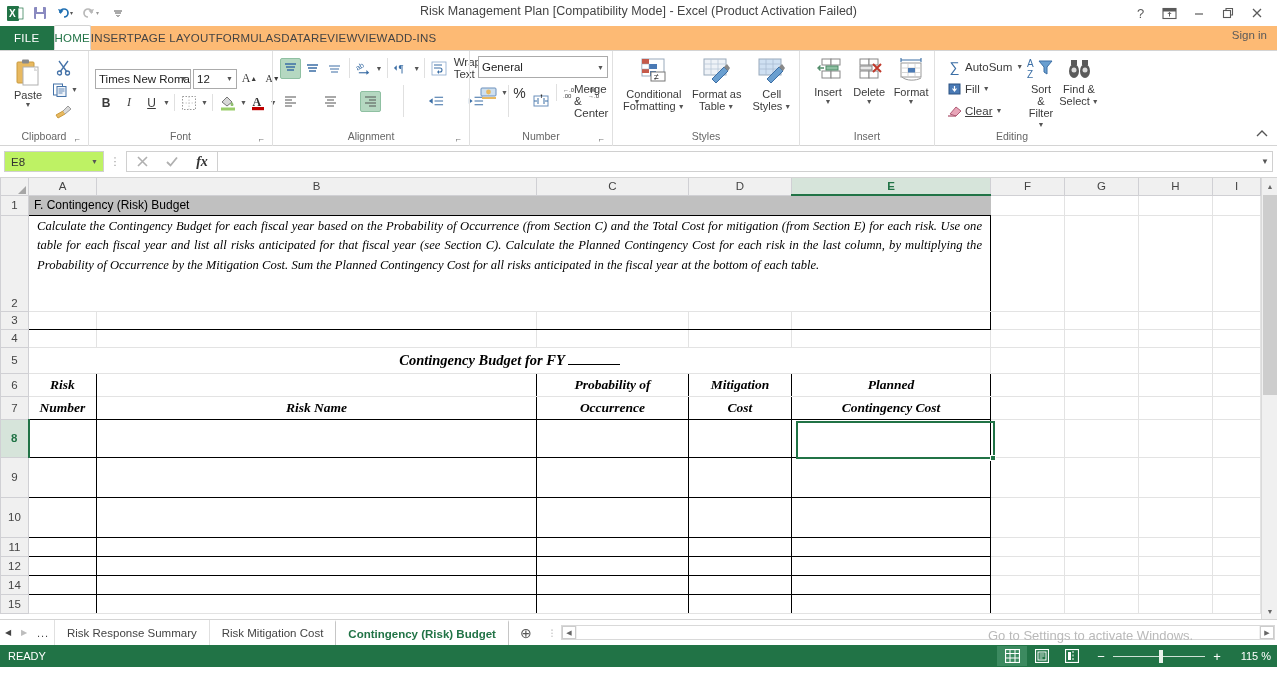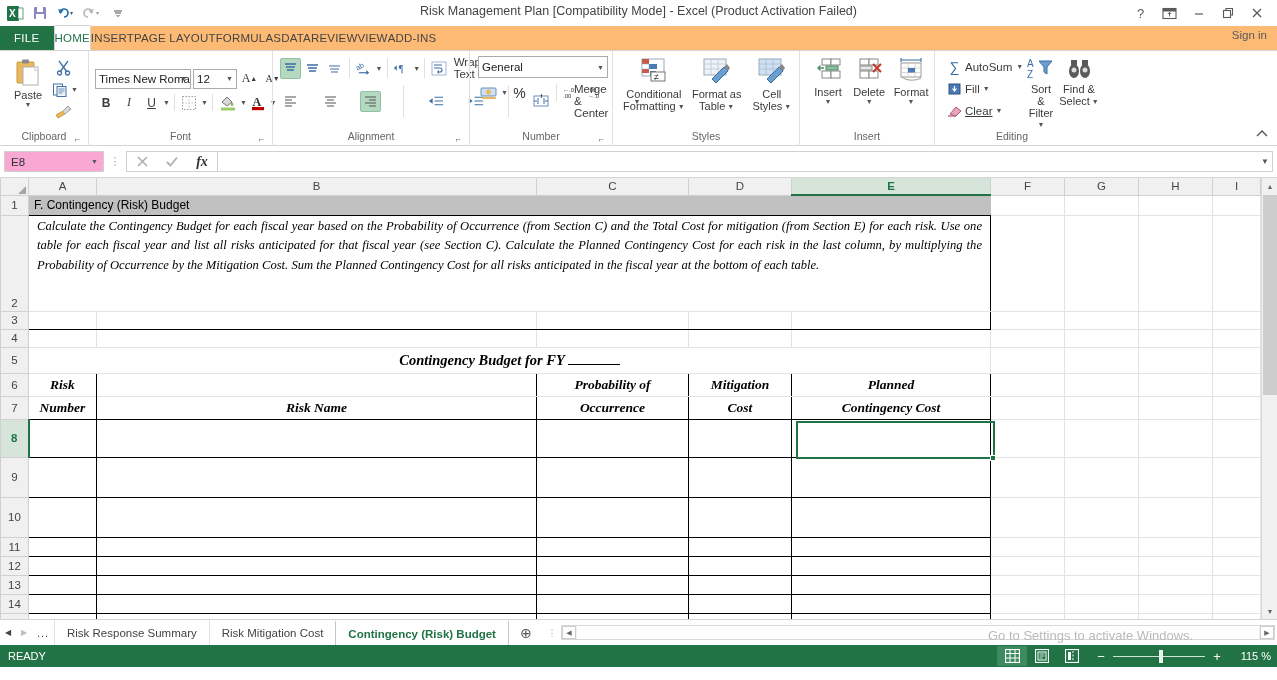--- a/index.html
+++ b/index.html
@@ -98,21 +98,21 @@
   .combo .cd { position:absolute; right:3px; font-size:7px; color:#555; }
 
   .sep-v { width:1px; background:#e0e0e0; align-self:stretch; margin:2px 3px; }
 
   
   .fbar {
     height:32px; display:flex; align-items:center; background:#fff; padding:0 4px;
     border-bottom:1px solid #d4d4d4;
   }
   .namebox {
-    width:100px; height:21px; border:1px solid #d0d0d0; background:#f9a8d4;
+    width:100px; height:21px; border:1px solid #d0d0d0; background:#bef264;
     display:flex; align-items:center; padding-left:6px; font-size:11.5px; color:#333;
     position:relative;
   }
   .namebox .cd { position:absolute; right:5px; font-size:7px; color:#555; }
   .fb-dots { width:22px; text-align:center; color:#a0a0a0; font-size:11px; letter-spacing:0; }
   .fb-icons { display:flex; align-items:center; height:21px; }
   .fb-ico {
     width:30px; height:21px; display:flex; align-items:center; justify-content:center;
     font-size:13px; color:#b0b0b0;
   }
@@ -946,32 +946,20 @@
         <td class="cell br-thick bb-thick"></td>
         <td class="cell br-thick bb-thick"></td>
         <td class="cell br-thick bb-thick"></td>
         <td class="cell br-thick bb-thick"></td>
         <td class="cell"></td>
         <td class="cell"></td>
         <td class="cell"></td>
         <td class="cell"></td>
       </tr>
 
-      <tr style="height:19px;">
-        <td class="rowh">13</td>
-        <td class="cell bl-thick br-thick bb-thick"></td>
-        <td class="cell br-thick bb-thick"></td>
-        <td class="cell br-thick bb-thick"></td>
-        <td class="cell br-thick bb-thick"></td>
-        <td class="cell br-thick bb-thick"></td>
-        <td class="cell"></td>
-        <td class="cell"></td>
-        <td class="cell"></td>
-        <td class="cell"></td>
-      </tr>
 
       <tr style="height:19px;">
         <td class="rowh">14</td>
         <td class="cell bl-thick br-thick bb-thick"></td>
         <td class="cell br-thick bb-thick"></td>
         <td class="cell br-thick bb-thick"></td>
         <td class="cell br-thick bb-thick"></td>
         <td class="cell br-thick bb-thick"></td>
         <td class="cell"></td>
         <td class="cell"></td>

